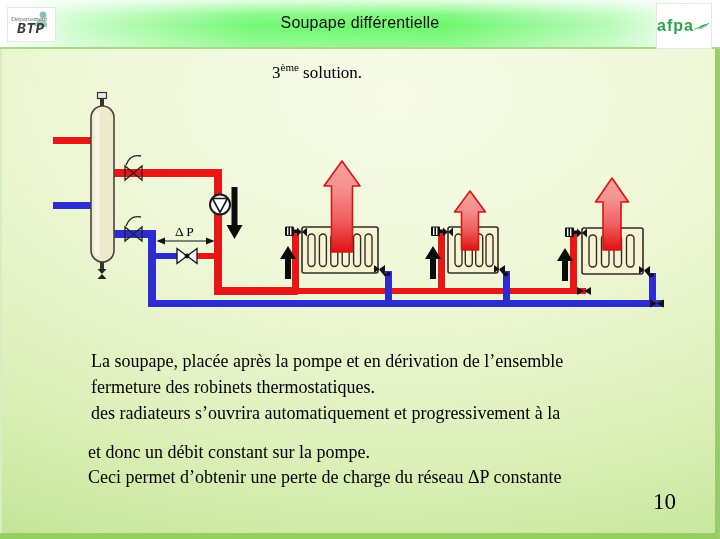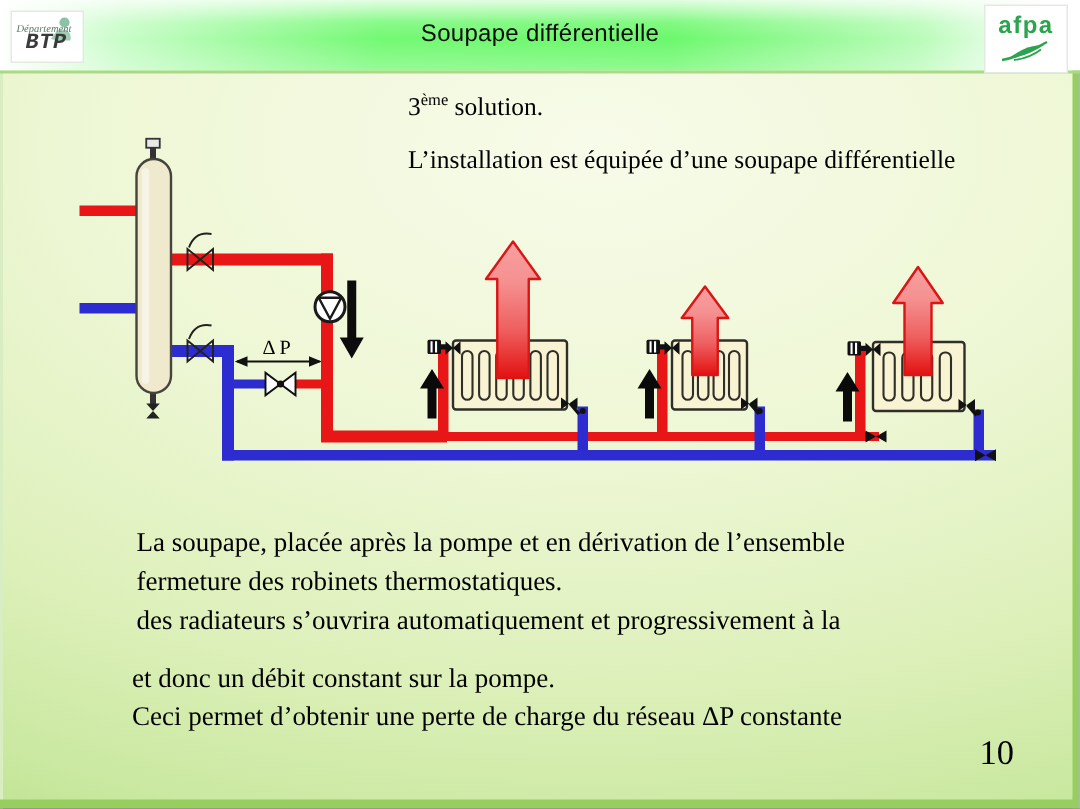--- a/index.html
+++ b/index.html
@@ -16,25 +16,25 @@
       linear-gradient(to right, #ffffff 0%, #c6fcc6 12%, #74f974 35%, #6cf86c 62%, #b9fbb9 85%, #ffffff 97%);
     border-bottom:2px solid #a9da85;
   }
   .title {
     position:absolute; left:0; right:0; top:0; height:45px;
     display:flex; align-items:center; justify-content:center;
     font-family:"Liberation Sans","DejaVu Sans",sans-serif;
     font-size:16px; font-weight:400; color:#0d0d0d; letter-spacing:.2px;
   }
   .logo-btp { position:absolute; left:8px; top:8px; width:47px; height:33px; background:#fff; box-shadow:0 0 0 1px #e3eae2; }
-  .btp-dep { position:absolute; left:3px; top:7px; font-style:italic; font-size:7px; color:#5f7a6b; white-space:nowrap; }
+  .btp-dep { position:absolute; left:3px; top:7px; font-size:7px; color:#5f7a6b; white-space:nowrap; }
   .btp-acr { position:absolute; left:9px; top:13px; font-family:Liberation Mono, monospace; font-style:italic; font-weight:bold; font-size:14.5px; color:#3b3b3b; letter-spacing:.5px; }
   .btp-fig { position:absolute; right:4px; top:2px; }
   .logo-afpa { position:absolute; right:9px; top:4px; width:54px; height:44px; background:#fff; box-shadow:0 0 0 1px #e3eae2;
-    display:flex; flex-direction:column; align-items:center; justify-content:center; }
+    display:flex; flex-direction:row; align-items:center; justify-content:center; }
   .afpa-text { color:#2ca44e; font-family:"Liberation Sans","DejaVu Sans",sans-serif; font-weight:700; font-size:16px; letter-spacing:1px; line-height:1; }
   .solution { position:absolute; left:272px; top:61px; font-size:17px; color:#000; }
   .solution sup { font-size:11px; }
   .equip { position:absolute; left:272px; top:97px; font-size:17px; color:#000; white-space:nowrap; }
   .para { position:absolute; color:#000; font-size:18px; }
   .para1 { left:91px; top:348px; line-height:26px; }
   .para2 { left:88px; top:440px; line-height:25px; }
   .page-num { position:absolute; left:653px; top:489px; font-size:23px; color:#000; }
   .diagram { position:absolute; left:0; top:0; width:720px; height:539px; }
 </style>
@@ -57,21 +57,20 @@
       <div class="afpa-text">afpa</div>
       <svg width="36" height="16" viewBox="0 0 36 16">
         <path d="M2,14 Q14,12 32,2" stroke="#2ca44e" stroke-width="1.6" fill="none"></path>
         <path d="M6,13 Q18,12 30,4 Q22,4 16,7 Q10,10 6,13 Z" fill="#2ca44e"></path>
         <path d="M10,14 Q20,13 28,7" stroke="#2ca44e" stroke-width="1.2" fill="none"></path>
       </svg>
     </div>
   </div>
 
   <div class="solution"><span>3</span><sup>ème</sup><span> solution.</span></div>
-  <div class="equip">L’installation est équipée d’une soupape différentielle</div>
 
   <svg class="diagram" viewBox="0 0 720 539" width="720" height="539">
     <defs>
       <linearGradient id="heatGrad" x1="0" y1="1" x2="0" y2="0">
         <stop offset="0%" stop-color="#e31111"></stop>
         <stop offset="35%" stop-color="#ee5f5f"></stop>
         <stop offset="70%" stop-color="#f59090"></stop>
         <stop offset="100%" stop-color="#f7a0a0"></stop>
       </linearGradient>
     </defs>

